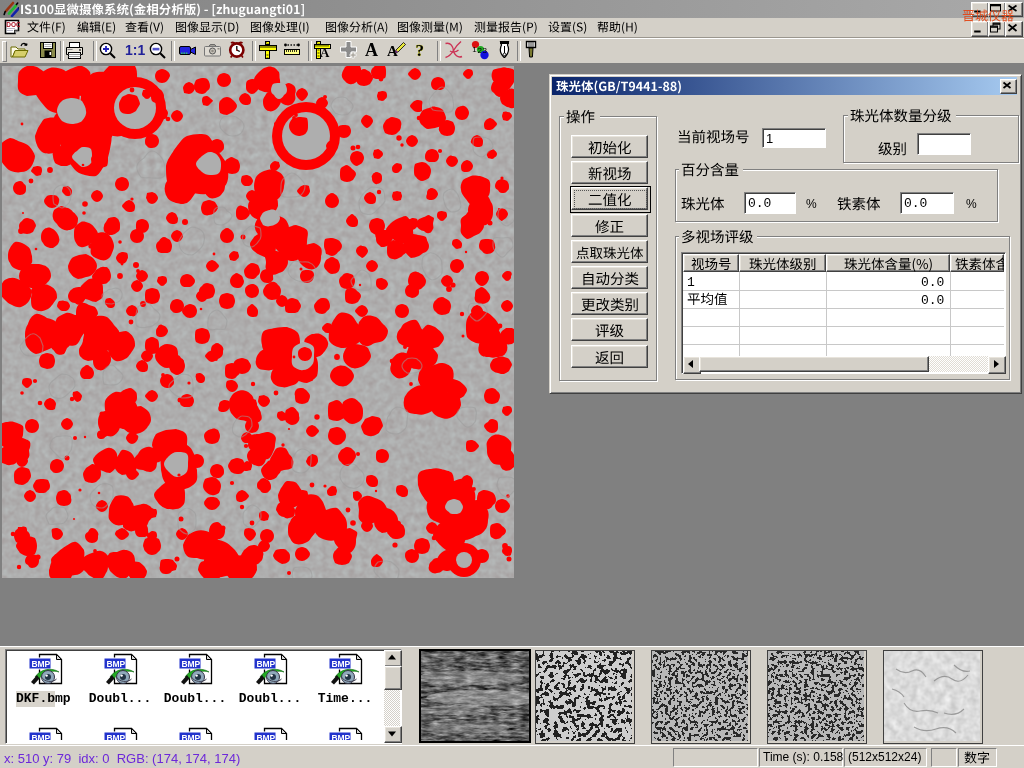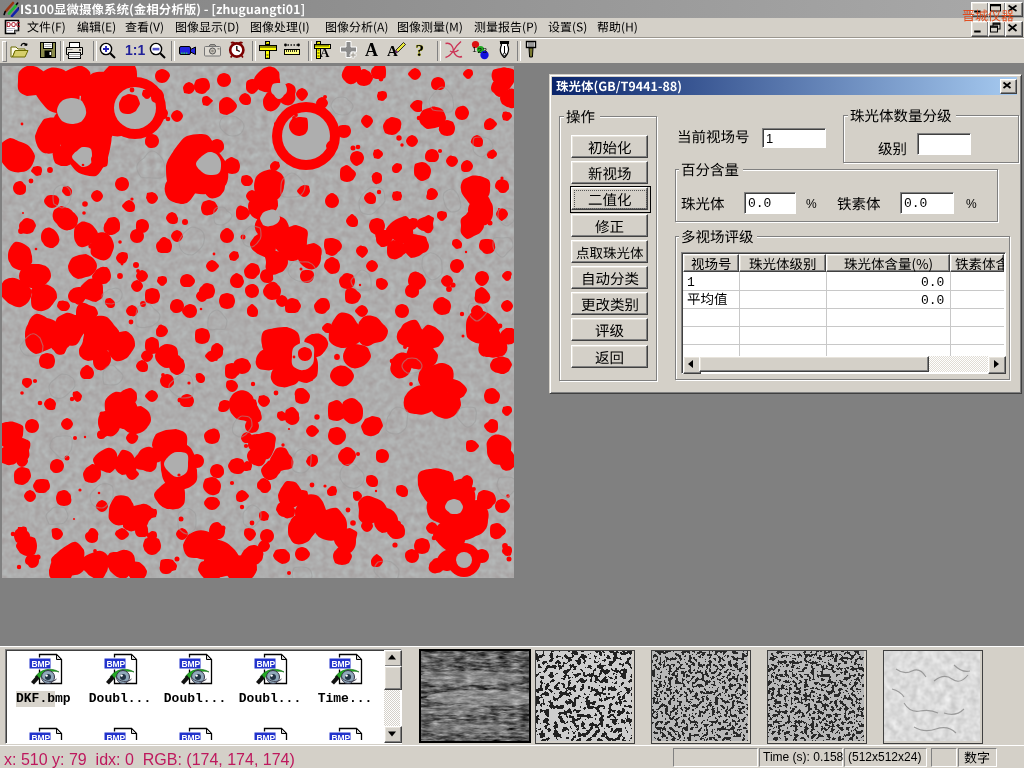--- a/index.html
+++ b/index.html
@@ -1016,21 +1016,21 @@
       <path d="M12 18 q8 6 16 2 t14 6"></path>
       <path d="M50 30 q10 -8 18 -2 t16 -4"></path>
       <path d="M20 52 q6 10 16 8 t18 2"></path>
       <path d="M60 62 q12 4 20 -4"></path>
       <path d="M30 76 q10 6 22 2 t20 4"></path>
       <path d="M70 14 q8 8 16 6"></path>
       <path d="M8 38 q8 2 12 8"></path>
     </g>
   </svg>
 <div class="a" style="left:0;top:745px;width:1024px;height:23px;background:#d4d0c8;border-top:1px solid #fff"></div>
-<div class="a" style="left:4px;top:751px;font-size:16px;color:#be185d;white-space:pre">x: 510 y: 79  idx: 0  RGB: (174, 174, 174)</div>
+<div class="a" style="left:4px;top:751px;font-size:13px;color:#6d28d9;white-space:pre">x: 510 y: 79  idx: 0  RGB: (174, 174, 174)</div>
 <div class="a panel" style="left:673px;top:748px;width:83px;height:17px"></div>
 <div class="a panel" style="left:759px;top:748px;width:82px;height:17px"></div>
 <div class="a" style="left:763px;top:750px;font-size:12px;white-space:nowrap">Time (s): 0.158</div>
 <div class="a panel" style="left:844px;top:748px;width:81px;height:17px"></div>
 <div class="a" style="left:848px;top:750px;font-size:12px;white-space:nowrap">(512x512x24)</div>
 <div class="a panel" style="left:931px;top:748px;width:24px;height:17px"></div>
 <div class="a panel" style="left:958px;top:748px;width:37px;height:17px"></div>
 <svg style="position:absolute;left:964.0px;top:748.5px;overflow:visible" width="26" height="18">
     <path d="M5.8 2.8C5.5 3.4 5.1 4.1 4.8 4.6L5.4 4.9C5.8 4.5 6.2 3.8 6.6 3.2ZM1.1 3.2C1.5 3.8 1.8 4.5 1.9 4.9L2.7 4.6C2.6 4.1 2.2 3.4 1.9 2.9ZM5.3 10.1C5 10.8 4.6 11.4 4.1 11.9C3.6 11.6 3.1 11.4 2.6 11.2C2.8 10.9 3 10.5 3.2 10.1ZM1.4 11.5C2.1 11.8 2.8 12.1 3.4 12.4C2.6 13 1.6 13.5 0.5 13.7C0.7 13.9 0.9 14.2 1 14.5C2.2 14.1 3.3 13.6 4.2 12.9C4.7 13.1 5.1 13.4 5.4 13.6L6 13C5.7 12.8 5.3 12.5 4.9 12.3C5.6 11.5 6.1 10.6 6.4 9.5L5.9 9.3L5.7 9.3H3.6L3.9 8.6L3 8.5C2.9 8.7 2.8 9 2.7 9.3H0.9V10.1H2.3C2 10.7 1.7 11.1 1.4 11.5ZM3.3 2.6V5H0.7V5.8H3C2.4 6.7 1.4 7.5 0.5 7.9C0.7 8 0.9 8.4 1 8.6C1.8 8.2 2.7 7.4 3.3 6.7V8.3H4.3V6.5C4.9 7 5.7 7.6 6 7.9L6.5 7.2C6.2 6.9 5.1 6.2 4.4 5.8H6.9V5H4.3V2.6ZM8.2 2.7C7.9 5 7.3 7.2 6.3 8.5C6.5 8.7 6.8 9 7 9.1C7.3 8.7 7.6 8.1 7.9 7.4C8.2 8.7 8.5 9.9 9 10.9C8.3 12.2 7.3 13.1 5.9 13.8C6 14 6.3 14.4 6.4 14.6C7.7 13.9 8.7 13 9.5 11.8C10.2 12.9 11 13.8 12 14.4C12.1 14.2 12.4 13.9 12.6 13.7C11.5 13.1 10.7 12.1 10 10.9C10.7 9.6 11.2 8 11.4 6H12.3V5.1H8.6C8.8 4.4 9 3.6 9.1 2.8ZM10.5 6C10.3 7.5 10 8.8 9.5 9.9C9 8.8 8.7 7.4 8.4 6Z M19 8.8V9.6H13.9V10.6H19V13.3C19 13.5 18.9 13.6 18.7 13.6C18.4 13.6 17.6 13.6 16.7 13.6C16.9 13.8 17.1 14.3 17.1 14.5C18.3 14.5 18.9 14.5 19.4 14.4C19.9 14.2 20 13.9 20 13.4V10.6H25.1V9.6H20V9.1C21.2 8.5 22.3 7.6 23.1 6.8L22.5 6.3L22.2 6.4H16V7.3H21.3C20.6 7.9 19.7 8.4 19 8.8ZM18.5 2.8C18.8 3.1 19 3.6 19.2 4H14V6.6H15V4.9H24V6.6H25V4H20.3C20.1 3.5 19.8 2.9 19.5 2.5Z" fill="#000"></path>
   </svg>

